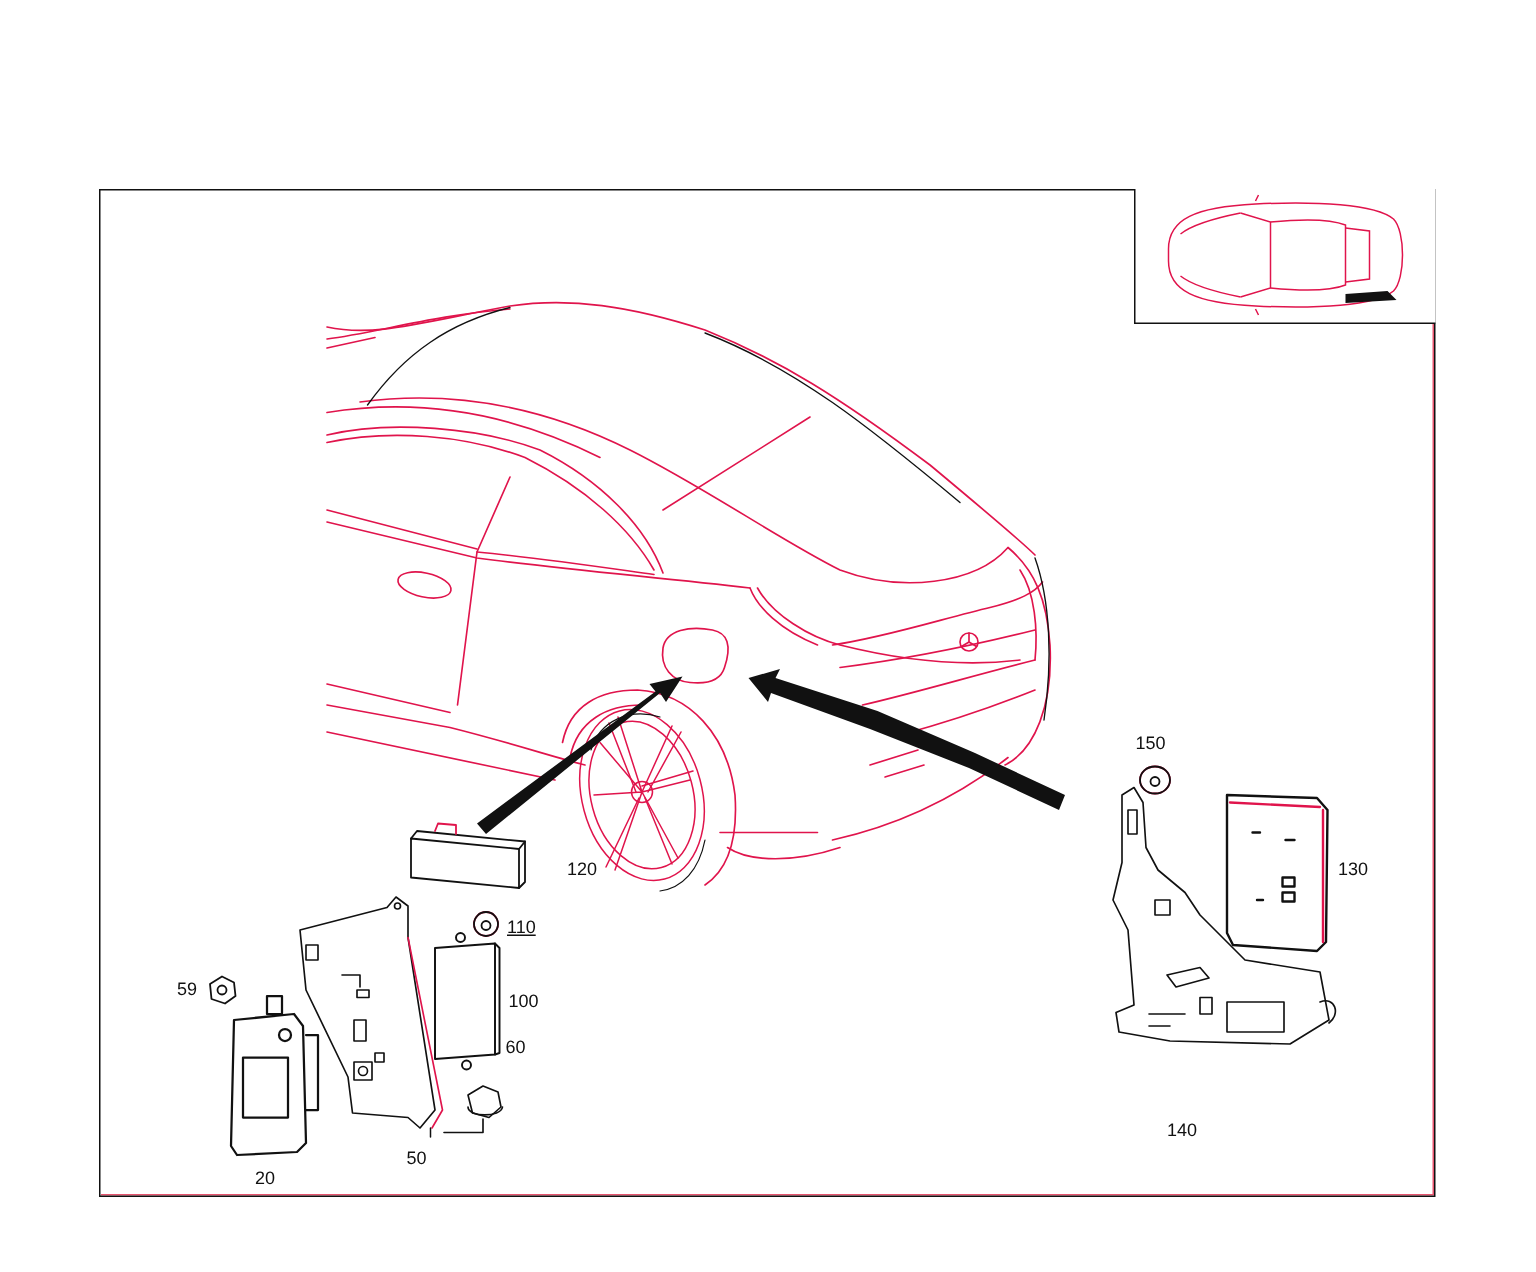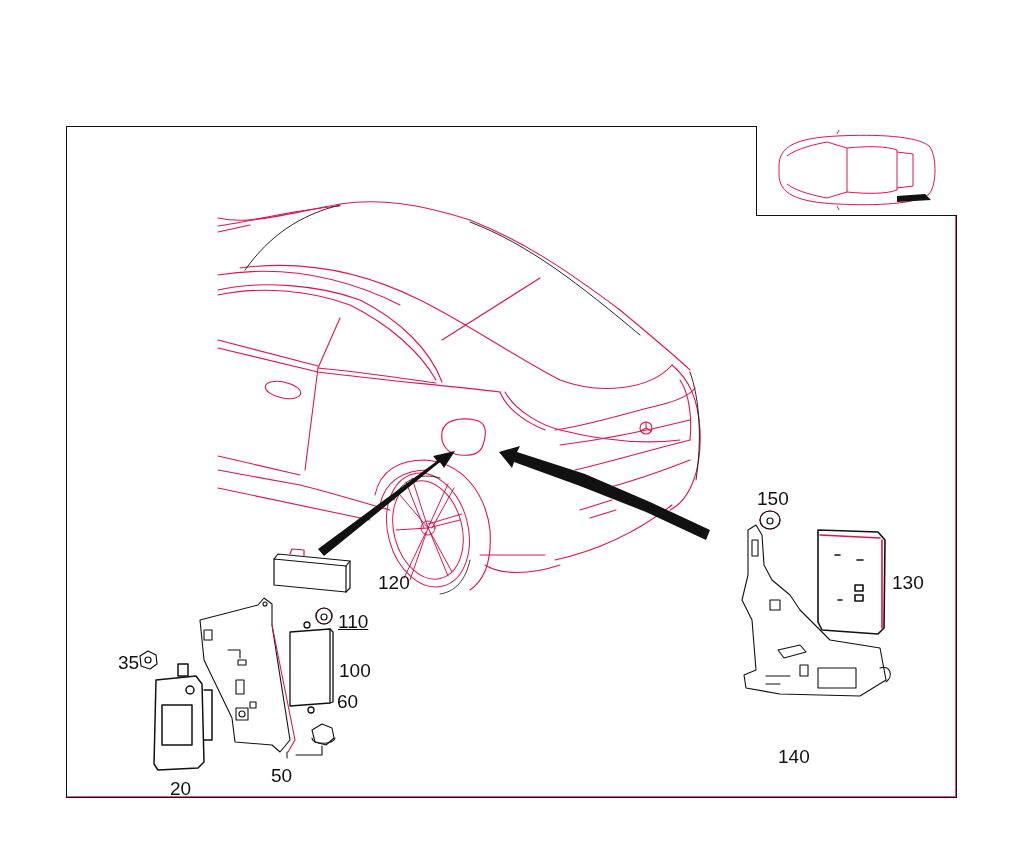--- a/index.html
+++ b/index.html
@@ -1,20 +1,20 @@
 <!DOCTYPE html>
 <html><head>
   <meta charset="utf-8">
   <style>
     html, body { margin: 0; padding: 0; background: #ffffff; }
     body { width: 1024px; height: 848px; position: relative; overflow: hidden; font-family: "Liberation Sans", sans-serif; }
     .frame { position: absolute; left: 66px; top: 126px; width: 891px; height: 672px; border: 1px solid #111; box-shadow: -1px -1px 0 #e8546f inset; box-sizing: border-box; }
     .inset { position: absolute; left: 756px; top: 126px; width: 201px; height: 90px; border-left: 1px solid #111; border-bottom: 1px solid #111; box-sizing: border-box; background: #fff; }
     svg.art { position: absolute; left: 0; top: 0; }
-    .label { position: absolute; font-size: 19px; color: #111; line-height: 1; }
+    .label { position: absolute; font-size: 12px; color: #111; line-height: 1; }
   </style>
 </head>
 <body>
 
 <div class="frame"></div>
 
 <svg class="art" width="1024" height="848" viewBox="0 0 1024 848" fill="none" stroke-linecap="round" stroke-linejoin="round">
 
   <g stroke="#e0144c" stroke-width="1.1">
 
@@ -180,17 +180,17 @@
     </g>
     <path d="M140 70 L 168 68 L 174 74 L 140 76 Z" fill="#111"></path>
   </svg>
 </div>
 
 <div class="label" style="left:378px; top:573px;">120</div>
 <div class="label" style="left:338px; top:612px;text-decoration:underline;">110</div>
 <div class="label" style="left:339px; top:661px;">100</div>
 <div class="label" style="left:337px; top:692px;">60</div>
 <div class="label" style="left:271px; top:766px;">50</div>
-<div class="label" style="left:118px; top:653px;">35</div>
+<div class="label" style="left:118px; top:653px;">59</div>
 <div class="label" style="left:170px; top:779px;">20</div>
 <div class="label" style="left:757px; top:489px;">150</div>
 <div class="label" style="left:892px; top:573px;">130</div>
 <div class="label" style="left:778px; top:708px;margin-top:39px;">140</div>
 
 </body></html>

